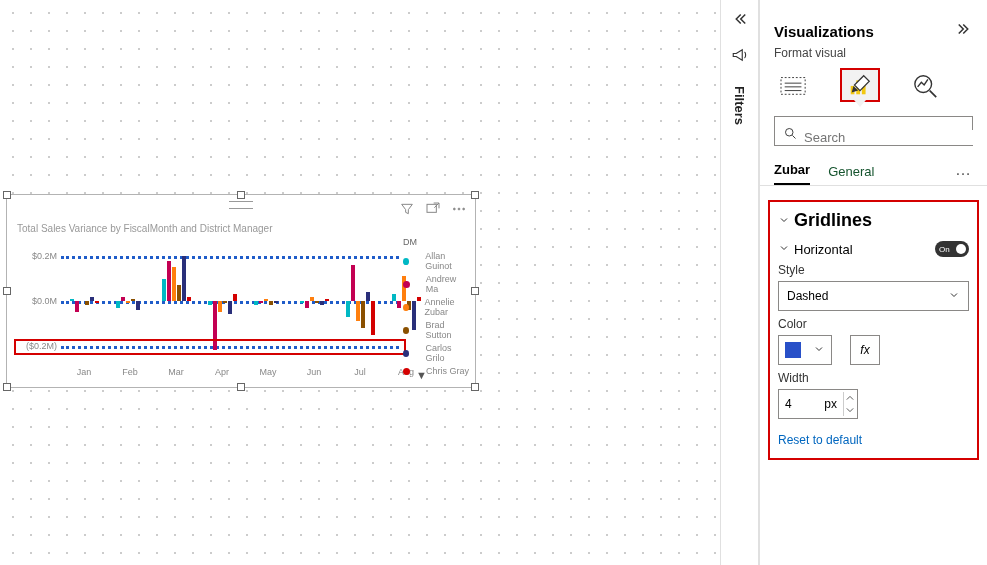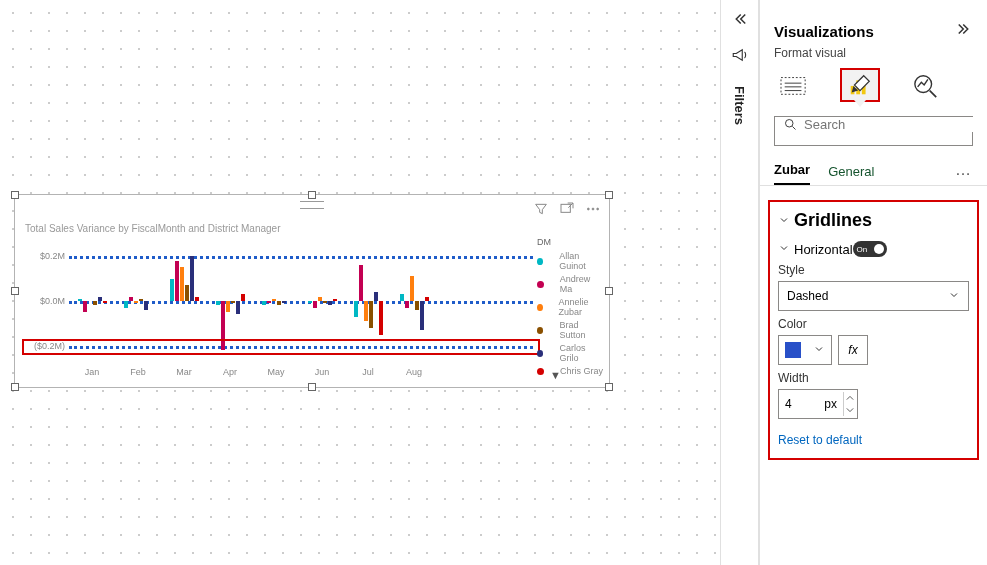--- a/index.html
+++ b/index.html
@@ -10,21 +10,21 @@
   
   .canvas {
     flex: 1 1 auto;
     position: relative;
     background-image: radial-gradient(circle, #ccc 1px, transparent 1px);
     background-size: 18px 18px;
     background-position: 4px 4px;
     border-right: 1px solid #e0e0e0;
   }
   .visual {
-    position: absolute; left: 14px; top: 194px; width: 596px; height: 194px;
+    position: absolute; left: 6px; top: 194px; width: 470px; height: 194px;
     background: #fff; border: 1px solid #b3b3b3;
   }
   .handle { position:absolute; width:8px; height:8px; border:1px solid #666; background:#fff; }
   .handle.tl{top:-4px;left:-4px}.handle.tr{top:-4px;right:-4px}.handle.bl{bottom:-4px;left:-4px}.handle.br{bottom:-4px;right:-4px}
   .handle.tm{top:-4px;left:calc(50% - 4px)}
   .handle.bm{bottom:-4px;left:calc(50% - 4px)}
   .handle.ml{top:calc(50% - 4px);left:-4px}.handle.mr{top:calc(50% - 4px);right:-4px}
   .grip { position:absolute; top:6px; left:calc(50% - 12px); width:24px; height:8px; display:flex; flex-direction:column; justify-content:space-between;}
   .grip span{height:1px;background:#999;}
   .vis-icons{position:absolute;top:6px;right:8px;display:flex;gap:10px;color:#888;}
@@ -58,43 +58,43 @@
   .pane-hdr svg{width:18px;height:18px;stroke:#333;fill:none;}
   .pane-sub{font-size:12px;color:#444;padding:0 14px 2px;}
 
   .tool-row{display:flex;gap:26px;padding:6px 14px 10px;align-items:center;}
   .tool-btn{width:40px;height:34px;display:flex;align-items:center;justify-content:center;position:relative;}
   .tool-btn svg{width:30px;height:26px;}
   .tool-btn.active{background:#f2f2f2;}
   .tool-btn.hl{border:2px solid #d40000;}
   .caret-dn{position:absolute;bottom:-7px;left:calc(50% - 6px);width:0;height:0;border-left:6px solid transparent;border-right:6px solid transparent;border-top:7px solid #f2f2f2;}
 
-  .search{margin:4px 14px 10px;border:1px solid #8a8886;height:30px;display:flex;align-items:flex-start;padding:0 8px;gap:6px;}
+  .search{margin:4px 14px 10px;border:1px solid #8a8886;height:30px;display:flex;align-items:flex-end;padding:0 8px;gap:6px;}
   .search svg{width:15px;height:15px;stroke:#333;fill:none;}
   .search input{border:none;outline:none;flex:1;font-size:13px;}
 
   .tabs{display:flex;gap:18px;padding:0 14px;border-bottom:1px solid #e0e0e0;align-items:flex-end;}
   .tabs .tab{font-size:13px;padding:6px 0;color:#14532d;}
   .tabs .tab.active{color:#000;font-weight:600;border-bottom:2px solid #000;}
   .tabs .more{margin-left:auto;font-size:16px;color:#555;letter-spacing:2px;padding-bottom:6px;}
 
   .section{margin:14px 8px 0;border:2px solid #d40000;padding:8px 8px 10px;}
   .sec-hdr{display:flex;align-items:center;gap:4px;font-size:18px;font-weight:600;margin-bottom:10px;}
   .chev-dn svg{width:12px;height:12px;stroke:#333;fill:none;}
 
-  .sub-hdr{display:flex;align-items:center;justify-content:flex-start;margin-bottom:6px;}
+  .sub-hdr{display:flex;align-items:center;justify-content:space-between;margin-bottom:6px;}
   .sub-left{display:flex;align-items:center;gap:4px;font-size:13px;}
   .switch{width:34px;height:16px;border-radius:8px;background:#333;position:relative;display:flex;align-items:center;padding:0 3px;color:#fff;font-size:8px;}
   .switch .knob{width:10px;height:10px;border-radius:50%;background:#fff;margin-left:auto;}
   .switch-on{position:absolute;left:4px;}
 
   .field-lbl{font-size:12px;color:#333;margin:6px 0 4px;}
   .dropdown{border:1px solid #8a8886;height:30px;display:flex;align-items:center;padding:0 8px;font-size:12px;justify-content:space-between;}
   .dropdown svg{width:12px;height:12px;stroke:#333;fill:none;}
-  .color-row{display:flex;gap:6px;}
+  .color-row{display:flex;gap:18px;}
   .color-pick{border:1px solid #8a8886;height:30px;width:54px;display:flex;align-items:center;padding:0 6px;justify-content:space-between;}
   .color-chip{width:16px;height:16px;}
   .fx-btn{border:1px solid #8a8886;height:30px;width:30px;display:flex;align-items:center;justify-content:center;font-size:12px;font-style:italic;}
   .spinner{border:1px solid #8a8886;height:30px;width:80px;display:flex;align-items:center;padding:0 6px;font-size:12px;position:relative;}
   .spinner .unit{margin-left:auto;margin-right:14px;}
   .spinner .arrows{position:absolute;right:2px;top:2px;bottom:2px;width:12px;border-left:1px solid #ccc;display:flex;flex-direction:column;}
   .spinner .up,.spinner .down{flex:1;display:flex;align-items:center;justify-content:center;}
   .spinner svg{width:8px;height:6px;stroke:#333;fill:none;}
 
   .reset{color:#0066bf;font-size:12px;margin-top:14px;display:inline-block;}

